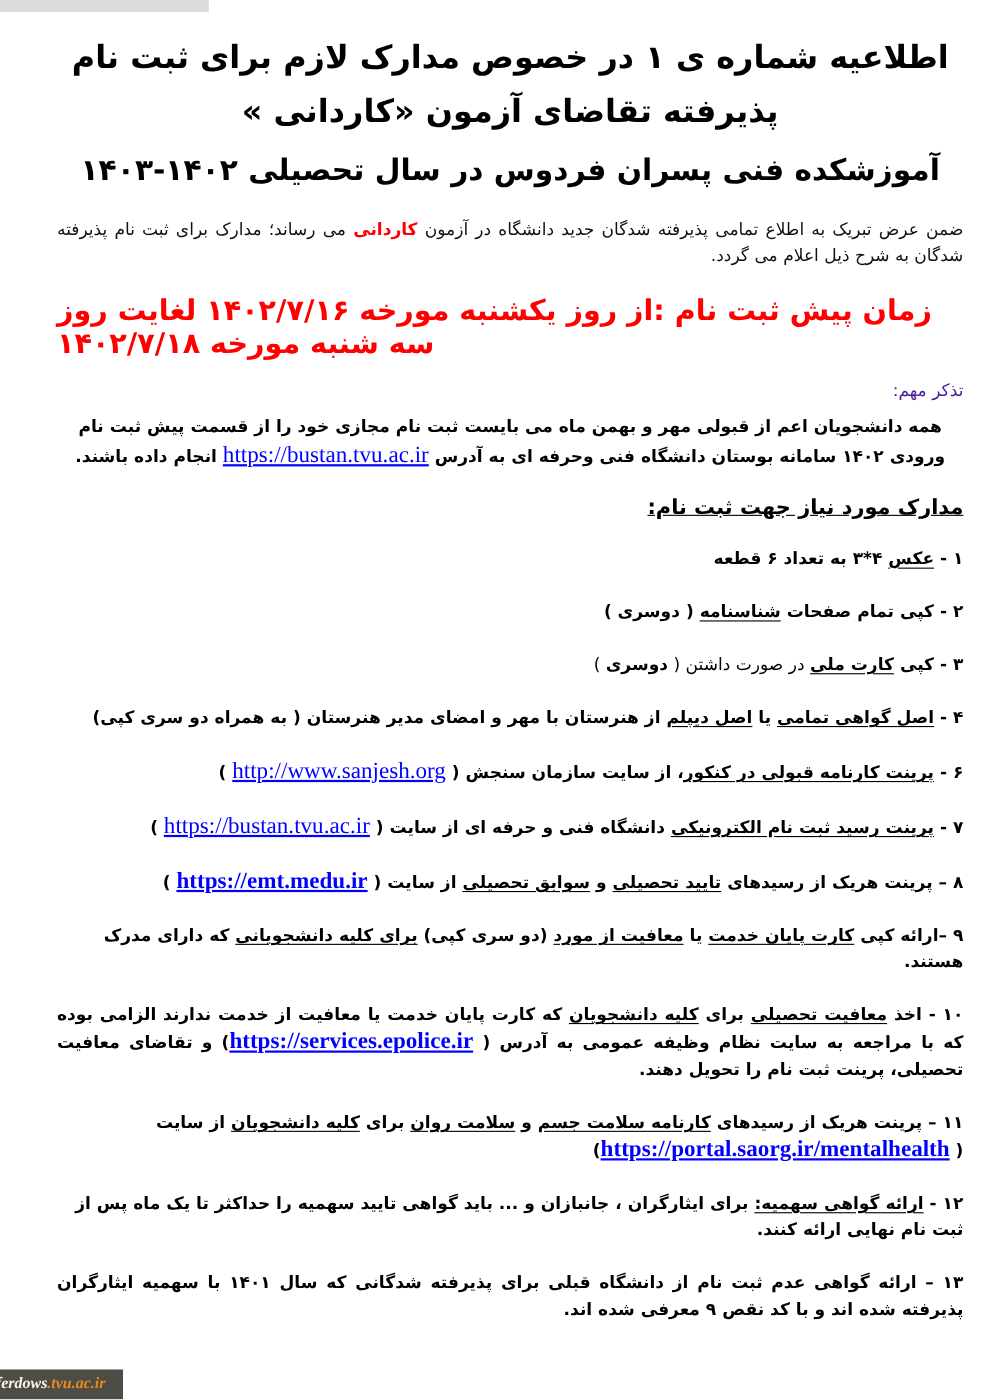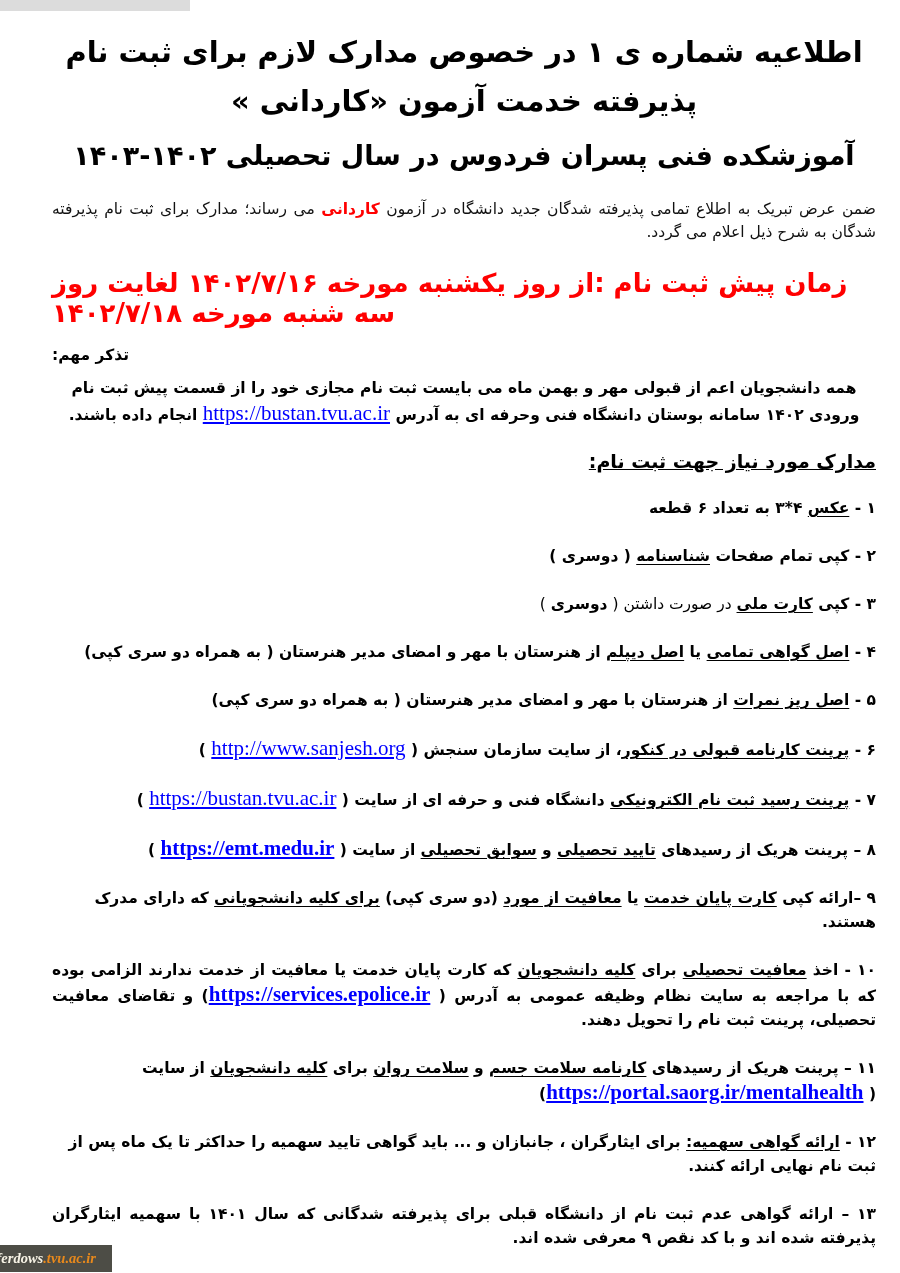--- a/index.html
+++ b/index.html
@@ -6,21 +6,21 @@
   body{font-family:"DejaVu Sans",sans-serif;}
   .page{position:relative;width:900px;height:1273px;background:#ffffff;overflow:hidden;direction:rtl;}
   .scan-artifact-top{position:absolute;top:0;left:0;width:190px;height:11px;background:#dcdcdc;}
   .content{padding:0 24px 0 52px;}
   p{margin:0;}
   .title-block{margin-top:28px;text-align:center;font-weight:bold;color:#000;}
   .title-l{font-size:29px;line-height:49px;}
   .title-l3{font-size:27px;line-height:40px;margin-top:10px;}
   .intro{margin-top:22px;font-size:15.5px;line-height:23px;text-align:justify;color:#111;}
   .red-line{margin-top:24px;text-align:left;font-weight:bold;font-size:26px;color:#ff0000;}
-  .note-label{margin-top:18px;text-align:left;font-weight:bold;font-size:15.5px;color:#000000;}
+  .note-label{margin-top:18px;text-align:right;font-weight:normal;font-size:15.5px;color:#4c1d95;}
   .virtual-para{margin-top:12px;text-align:center;font-weight:bold;font-size:15.5px;line-height:25px;color:#000;}
   .green-line{margin-top:16px;text-align:center;font-weight:bold;font-size:20.5px;color:#00b050;}
   .green-line .u{text-decoration:underline;text-decoration-thickness:2px;text-underline-offset:5px;}
   .docs-header{margin-top:22px;text-align:right;font-weight:bold;font-size:19px;text-decoration:underline;color:#000;}
   .doc-item{margin-top:24px;text-align:right;font-weight:bold;font-size:15.5px;line-height:24px;color:#000;}
   .doc-item.justify{text-align:justify;}
   .u{text-decoration:underline;text-underline-offset:3px;}
   .plain{font-weight:normal;}
   .ltr{direction:ltr;unicode-bidi:isolate;}
   .link{color:#0000ff;text-decoration:underline;font-family:"Liberation Serif",serif;font-weight:normal;font-size:21px;direction:ltr;unicode-bidi:isolate;cursor:pointer;}
@@ -33,21 +33,21 @@
 </head>
 <body>
 
 <div class="page">
   <div class="scan-artifact-top"></div>
 
   <div class="content">
 
     <div class="title-block">
       <p class="title-l">اطلاعیه شماره ی ۱ در خصوص مدارک لازم برای ثبت نام</p>
-      <p class="title-l">پذیرفته خدمت آزمون «کاردانی »</p>
+      <p class="title-l">پذیرفته تقاضای آزمون «کاردانی »</p>
       <p class="title-l3">آموزشکده فنی پسران فردوس  در سال تحصیلی ۱۴۰۲-۱۴۰۳</p>
     </div>
 
     <p class="intro"><span>ضمن عرض تبریک به اطلاع تمامی پذیرفته شدگان جدید دانشگاه در آزمون </span><span style="color:#ff0000;font-weight:bold;">کاردانی</span><span> می رساند؛ مدارک برای ثبت نام پذیرفته شدگان به شرح ذیل اعلام می گردد.</span></p>
 
     <p class="red-line">زمان پیش ثبت نام :از روز یکشنبه مورخه ۱۴۰۲/۷/۱۶ لغایت روز سه شنبه مورخه ۱۴۰۲/۷/۱۸</p>
 
     <p class="note-label">تذکر مهم:</p>
 
     <p class="virtual-para"><span>همه دانشجویان اعم از قبولی مهر و بهمن ماه می بایست ثبت نام مجازی خود را از قسمت پیش ثبت نام ورودی ۱۴۰۲ سامانه بوستان دانشگاه فنی وحرفه ای به آدرس  </span><a class="link" dir="ltr">https://bustan.tvu.ac.ir</a><span>  انجام داده باشند.</span></p>
@@ -56,21 +56,20 @@
     <p class="docs-header">مدارک مورد نیاز جهت ثبت نام:</p>
 
     <p class="doc-item"><span>۱ - </span><span class="u">عکس</span><span> </span><span class="ltr" dir="ltr">۳*۴</span><span> به تعداد ۶ قطعه</span></p>
 
     <p class="doc-item"><span>۲ - کپی تمام صفحات </span><span class="u">شناسنامه</span><span> ( دوسری )</span></p>
 
     <p class="doc-item"><span>۳ - کپی </span><span class="u">کارت ملی</span><span class="plain"> در صورت داشتن ( </span><span>دوسری</span><span class="plain"> )</span></p>
 
     <p class="doc-item"><span>۴ - </span><span class="u">اصل گواهی تمامی</span><span>  یا </span><span class="u">اصل دیپلم</span><span> از هنرستان با مهر و امضای مدیر هنرستان ( به همراه دو سری کپی)</span></p>
 
-    <p class="doc-item"><span>۵ - </span><span class="u">اصل ریز نمرات</span><span>  از هنرستان با مهر و امضای مدیر هنرستان ( به همراه دو سری کپی)</span></p>
 
     <p class="doc-item"><span>۶ - </span><span class="u">پرینت کارنامه قبولی در کنکور</span><span>، از سایت سازمان سنجش ( </span><a class="link" dir="ltr">http://www.sanjesh.org</a><span> )</span></p>
 
     <p class="doc-item"><span>۷ - </span><span class="u">پرینت رسید ثبت نام الکترونیکی</span><span> دانشگاه فنی و حرفه ای  از سایت ( </span><a class="link" dir="ltr">https://bustan.tvu.ac.ir</a><span>  )</span></p>
 
     <p class="doc-item"><span>۸ – پرینت هریک از رسیدهای  </span><span class="u">تایید تحصیلی</span><span> و </span><span class="u">سوابق تحصیلی</span><span> از سایت ( </span><a class="link link-bold" dir="ltr">https://emt.medu.ir</a><span> )</span></p>
 
     <p class="doc-item"><span>۹ –ارائه کپی </span><span class="u">کارت پایان خدمت</span><span> یا </span><span class="u">معافیت از مورد</span><span>  (دو سری کپی) </span><span class="u">برای کلیه دانشجویانی</span><span>  که دارای مدرک هستند.</span></p>
 
     <p class="doc-item justify"><span>۱۰ - اخذ </span><span class="u">معافیت تحصیلی</span><span> برای </span><span class="u">کلیه دانشجویان</span><span> که کارت پایان خدمت یا معافیت از خدمت ندارند الزامی بوده که با مراجعه به سایت نظام وظیفه عمومی به آدرس ( </span><a class="link link-bold" dir="ltr">https://services.epolice.ir</a><span>)  و تقاضای معافیت تحصیلی، پرینت ثبت نام را تحویل دهند.</span></p>

